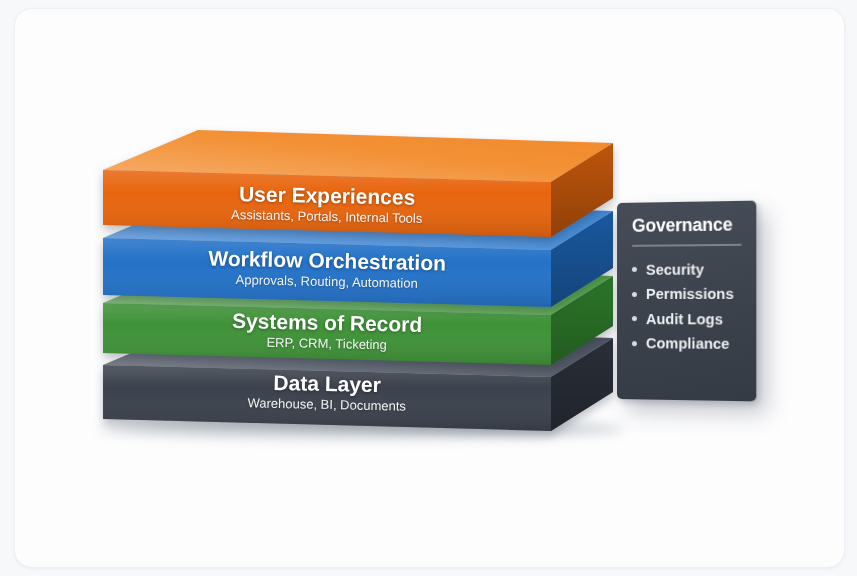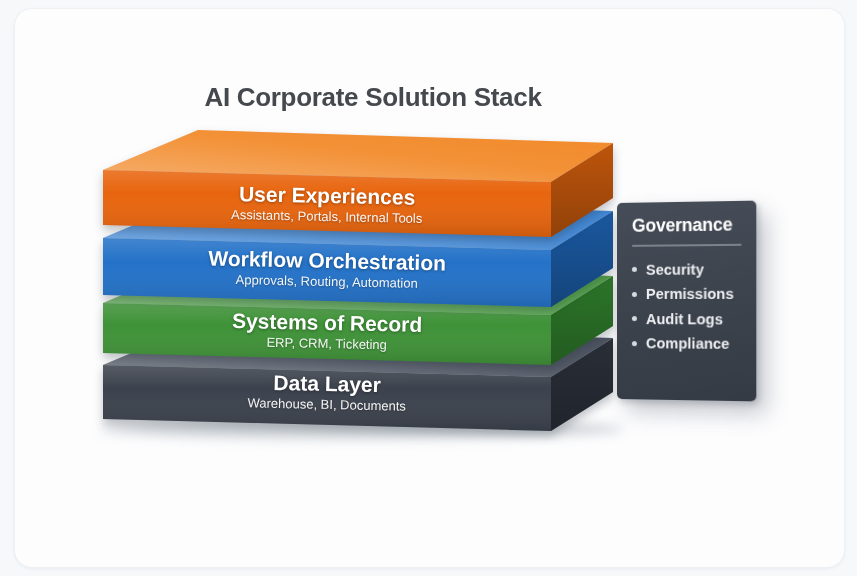--- a/index.html
+++ b/index.html
@@ -24,21 +24,20 @@
   .gov-list{list-style:none;margin:0;padding:0;}
   .gov-list li{display:flex;align-items:center;font-size:14.5px;line-height:24.5px;font-weight:600;}
   .gov-list .dot{width:5px;height:5px;border-radius:50%;background:#d8dce0;margin-right:9px;flex:0 0 auto;}
 </style>
 </head>
 <body>
 
 <div class="screen">
   <div class="card"></div>
 
-  <div class="page-title">AI Corporate Solution Stack</div>
 
   <svg class="stack-svg" viewBox="0 0 857 576">
     <defs>
       <linearGradient id="shineTop" x1="0" y1="1" x2="1" y2="0">
         <stop offset="0" stop-color="#ffffff" stop-opacity="0.32"></stop>
         <stop offset="0.55" stop-color="#ffffff" stop-opacity="0.06"></stop>
         <stop offset="1" stop-color="#ffffff" stop-opacity="0"></stop>
       </linearGradient>
       <linearGradient id="frontShade" x1="0" y1="0" x2="0" y2="1">
         <stop offset="0" stop-color="#ffffff" stop-opacity="0.14"></stop>

